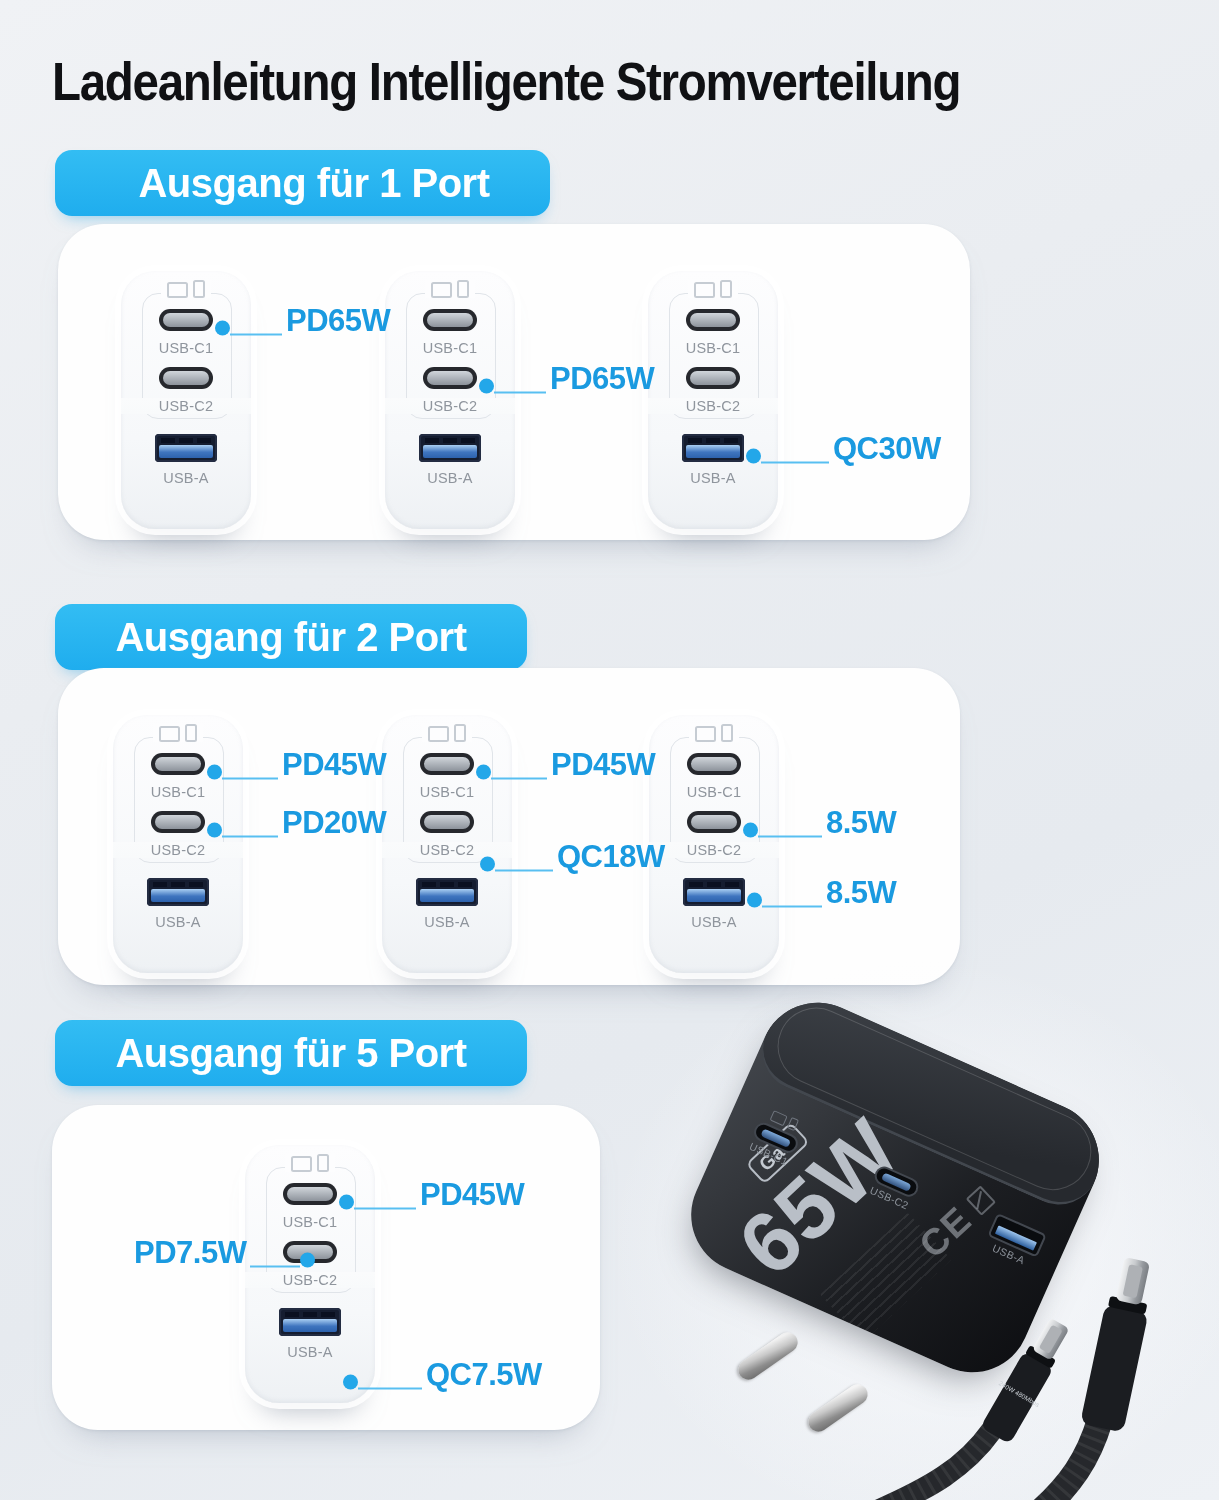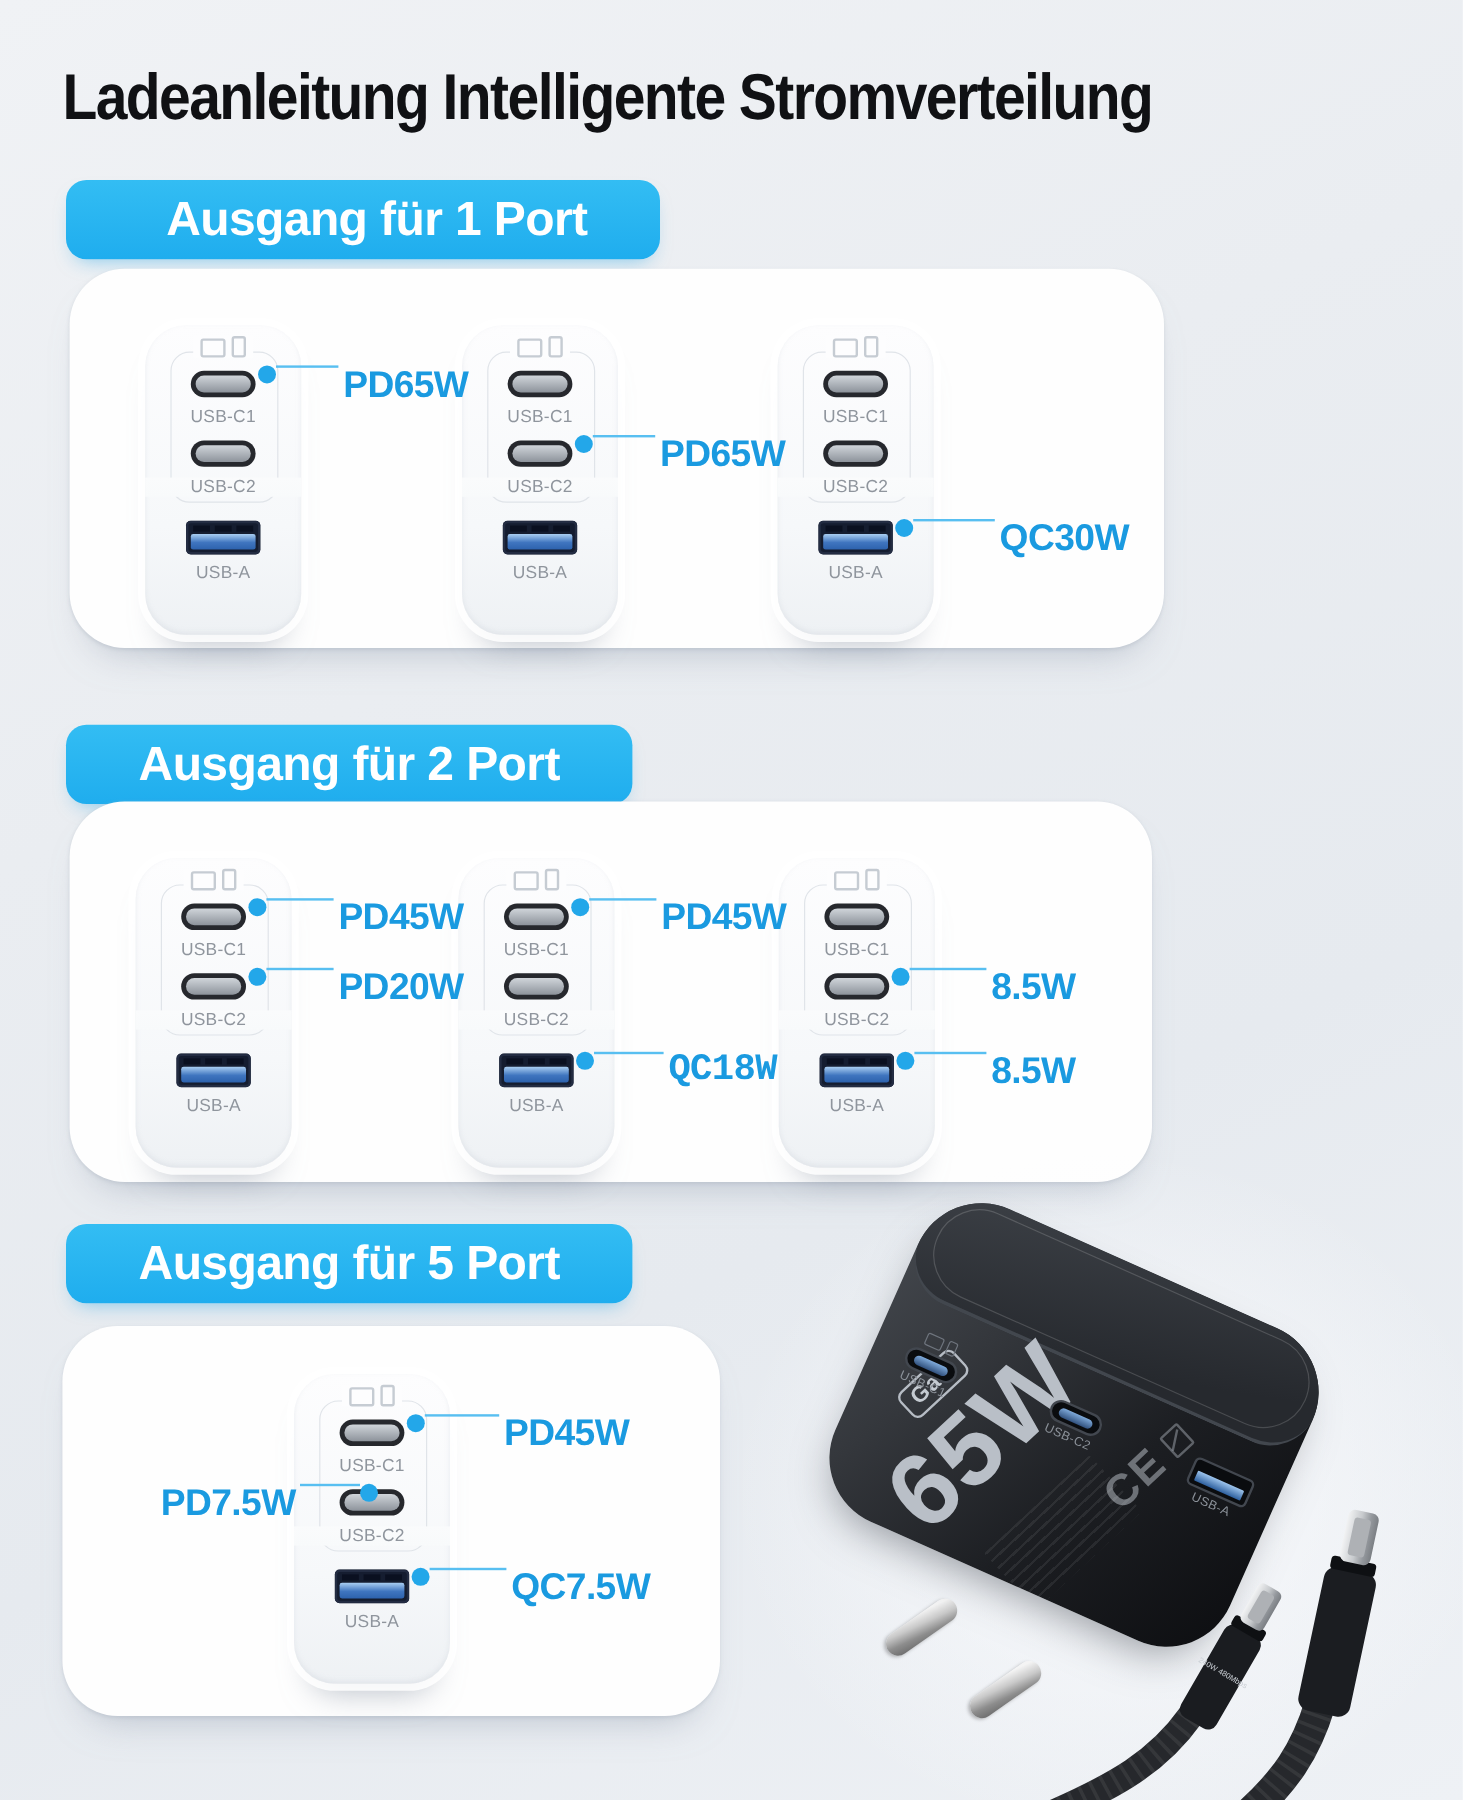--- a/index.html
+++ b/index.html
@@ -68,21 +68,21 @@
   .port-a::before{
     content:"";position:absolute;left:6px;top:4px;width:14px;height:5px;background:#0a1020;
     box-shadow:18px 0 0 #0a1020,36px 0 0 #0a1020;
   }
   .port-a::after{
     content:"";position:absolute;left:4px;right:4px;bottom:4px;height:13px;border-radius:2px;
     background:linear-gradient(180deg,#a9cef2,#3f75bf 55%,#2d62ad);
   }
 
   
-  .callout{position:absolute;display:flex;align-items:flex-start;transform:translateY(-50%);white-space:nowrap;}
+  .callout{position:absolute;display:flex;align-items:flex-end;transform:translateY(-50%);white-space:nowrap;}
   .callout .dot{width:15px;height:15px;border-radius:50%;background:#23a7e9;flex:none;}
   .callout .cline{height:2px;background:#58bff1;flex:none;}
   .callout .txt{
     font-size:31px;font-weight:bold;color:#1a9ae0;line-height:1;letter-spacing:-0.5px;
     margin-left:4px;
   }
   .callout.left .txt{margin-left:16px;margin-right:4px;}
 
   
   .photo{position:absolute;left:640px;top:990px;width:579px;height:510px;}
@@ -265,21 +265,21 @@
 <div class="callout" style="left:207px;top:822px;">
   <span class="dot"></span>
     <span class="cline" style="width:56px"></span>
     <span class="txt">PD20W</span>
 </div>
 <div class="callout" style="left:476px;top:764px;">
   <span class="dot"></span>
     <span class="cline" style="width:56px"></span>
     <span class="txt">PD45W</span>
 </div>
-<div class="callout" style="left:480px;top:892px;font-family:Liberation Mono, monospace;">
+<div class="callout" style="left:480px;top:856px;">
   <span class="dot"></span>
     <span class="cline" style="width:58px"></span>
     <span class="txt">QC18W</span>
 </div>
 <div class="callout" style="left:743px;top:822px;">
   <span class="dot"></span>
     <span class="cline" style="width:64px"></span>
     <span class="txt">8.5W</span>
 </div>
 <div class="callout" style="left:747px;top:892px;">
@@ -308,21 +308,21 @@
 <div class="callout" style="left:339px;top:1194px;">
   <span class="dot"></span>
     <span class="cline" style="width:62px"></span>
     <span class="txt">PD45W</span>
 </div>
 <div class="callout left" style="left:118px;top:1252px;">
   <span class="txt">PD7.5W</span>
     <span class="cline" style="width:50px"></span>
     <span class="dot"></span>
 </div>
-<div class="callout" style="left:343px;top:1322px;">
+<div class="callout" style="left:343px;top:1374px;">
   <span class="dot"></span>
     <span class="cline" style="width:64px"></span>
     <span class="txt">QC7.5W</span>
 </div>
 
 <div class="photo">
 
   <div class="pin" style="left:118px;top:332px;transform:rotate(55deg);"></div>
   <div class="pin" style="left:188px;top:384px;transform:rotate(55deg);"></div>
 

